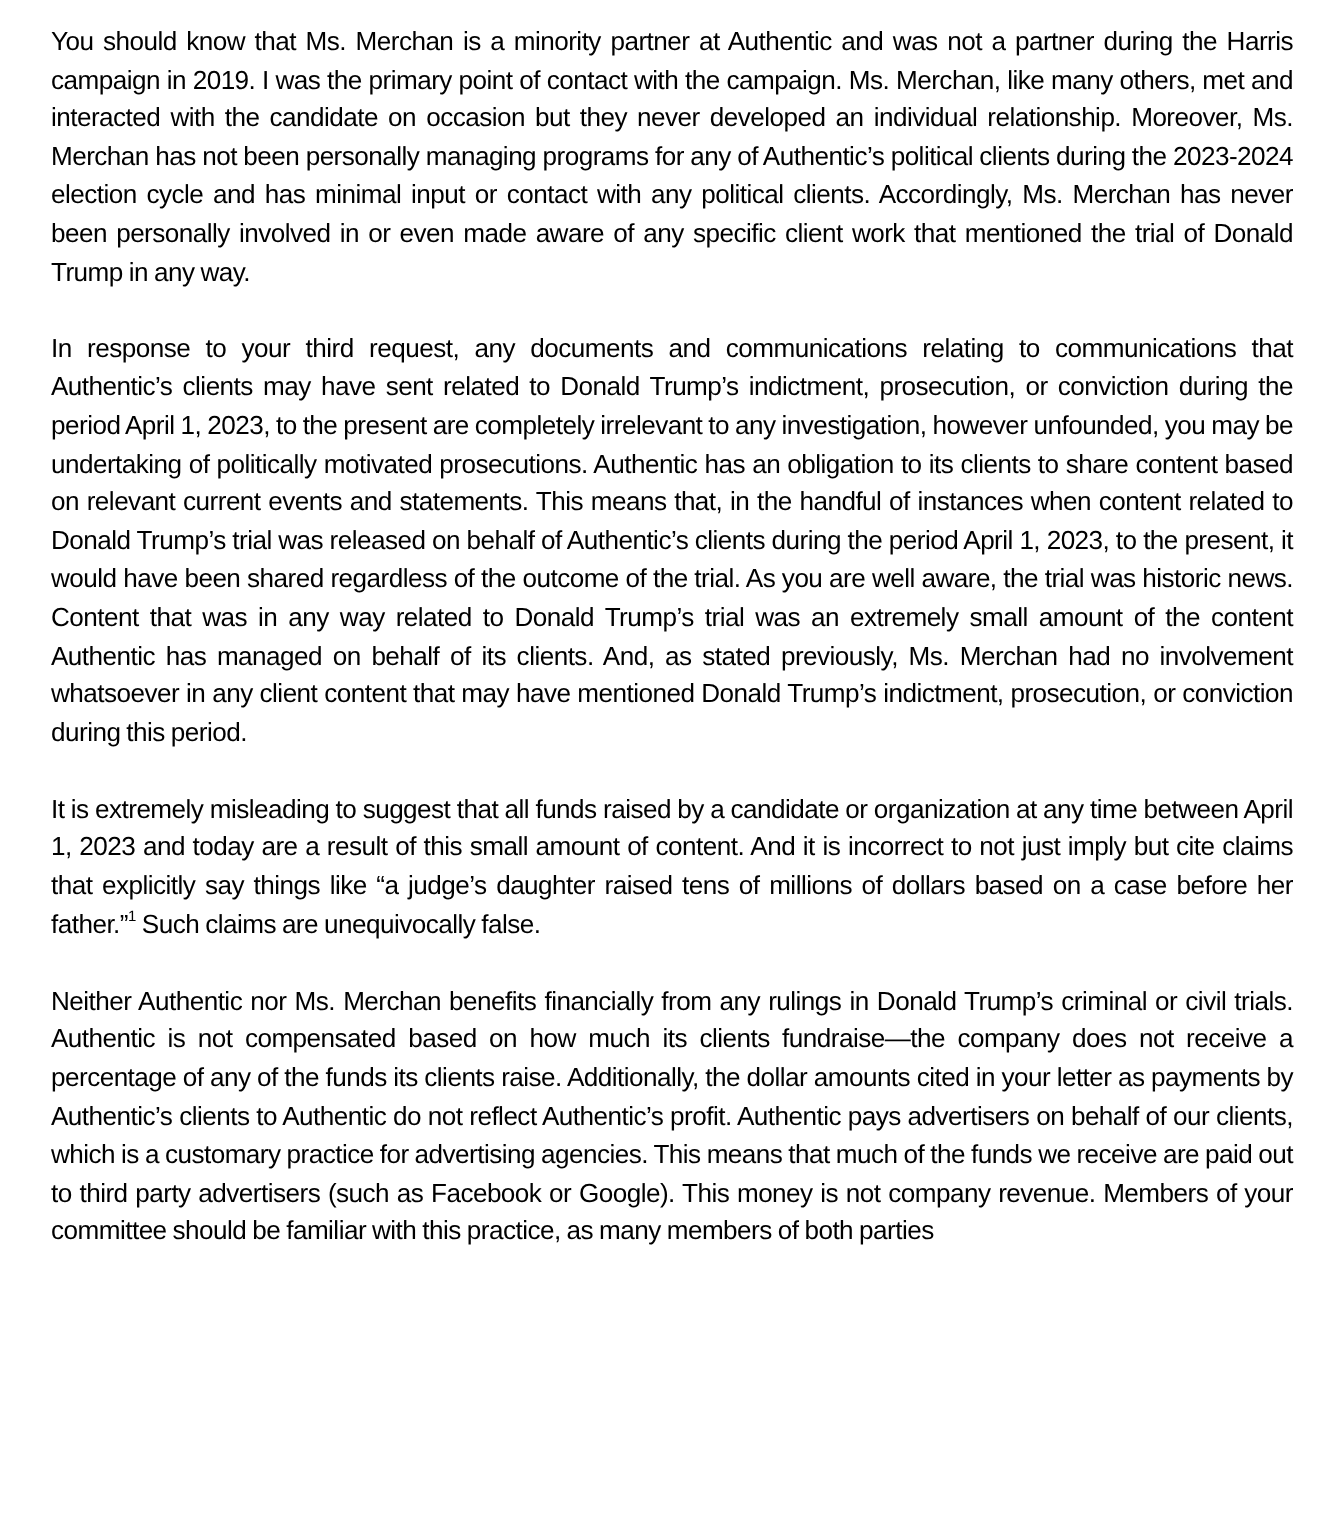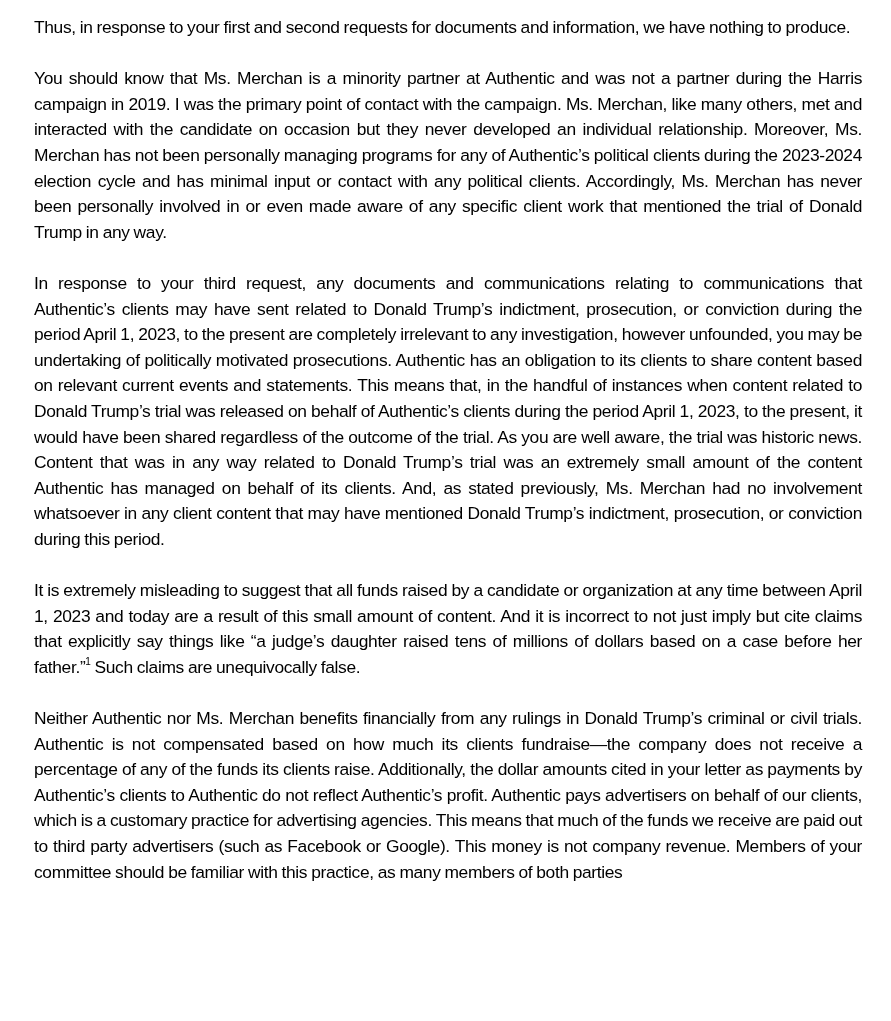--- a/index.html
+++ b/index.html
@@ -39,23 +39,20 @@
       vertical-align: super;
       position: relative;
       top: -1px;
     }
   </style>
 </head>
 <body>
 
 <div class="page">
   <p class="para">
-    <span>Thus, in response to your first and second requests for documents and information, we have nothing to produce.</span>
-  </p>
-  <p class="para">
     <span>You should know that Ms. Merchan is a minority partner at Authentic and was not a partner during the Harris campaign in 2019. I was the primary point of contact with the campaign. Ms. Merchan, like many others, met and interacted with the candidate on occasion but they never developed an individual relationship. Moreover, Ms. Merchan has not been personally managing programs for any of Authentic’s political clients during the 2023-2024 election cycle and has minimal input or contact with any political clients. Accordingly, Ms. Merchan has never been personally involved in or even made aware of any specific client work that mentioned the trial of Donald Trump in any way.</span>
   </p>
   <p class="para">
     <span>In response to your third request, any documents and communications relating to communications that Authentic’s clients may have sent related to Donald Trump’s indictment, prosecution, or conviction during the period April 1, 2023, to the present are completely irrelevant to any investigation, however unfounded, you may be undertaking of politically motivated prosecutions. Authentic has an obligation to its clients to share content based on relevant current events and statements. This means that, in the handful of instances when content related to Donald Trump’s trial was released on behalf of Authentic’s clients during the period April 1, 2023, to the present, it would have been shared regardless of the outcome of the trial. As you are well aware, the trial was historic news. Content that was in any way related to Donald Trump’s trial was an extremely small amount of the content Authentic has managed on behalf of its clients. And, as stated previously, Ms. Merchan had no involvement whatsoever in any client content that may have mentioned Donald Trump’s indictment, prosecution, or conviction during this period.</span>
   </p>
   <p class="para">
     <span>It is extremely misleading to suggest that all funds raised by a candidate or organization at any time between April 1, 2023 and today are a result of this small amount of content. And it is incorrect to not just imply but cite claims that explicitly say things like “a judge’s daughter raised tens of millions of dollars based on a case before her father.”</span><sup class="fn">1</sup><span> Such claims are unequivocally false.</span>
   </p>
   <p class="para">
     <span>Neither Authentic nor Ms. Merchan benefits financially from any rulings in Donald Trump’s criminal or civil trials. Authentic is not compensated based on how much its clients fundraise—the company does not receive a percentage of any of the funds its clients raise. Additionally, the dollar amounts cited in your letter as payments by Authentic’s clients to Authentic do not reflect Authentic’s profit. Authentic pays advertisers on behalf of our clients, which is a customary practice for advertising agencies. This means that much of the funds we receive are paid out to third party advertisers (such as Facebook or Google). This money is not company revenue. Members of your committee should be familiar with this practice, as many members of both parties</span>

